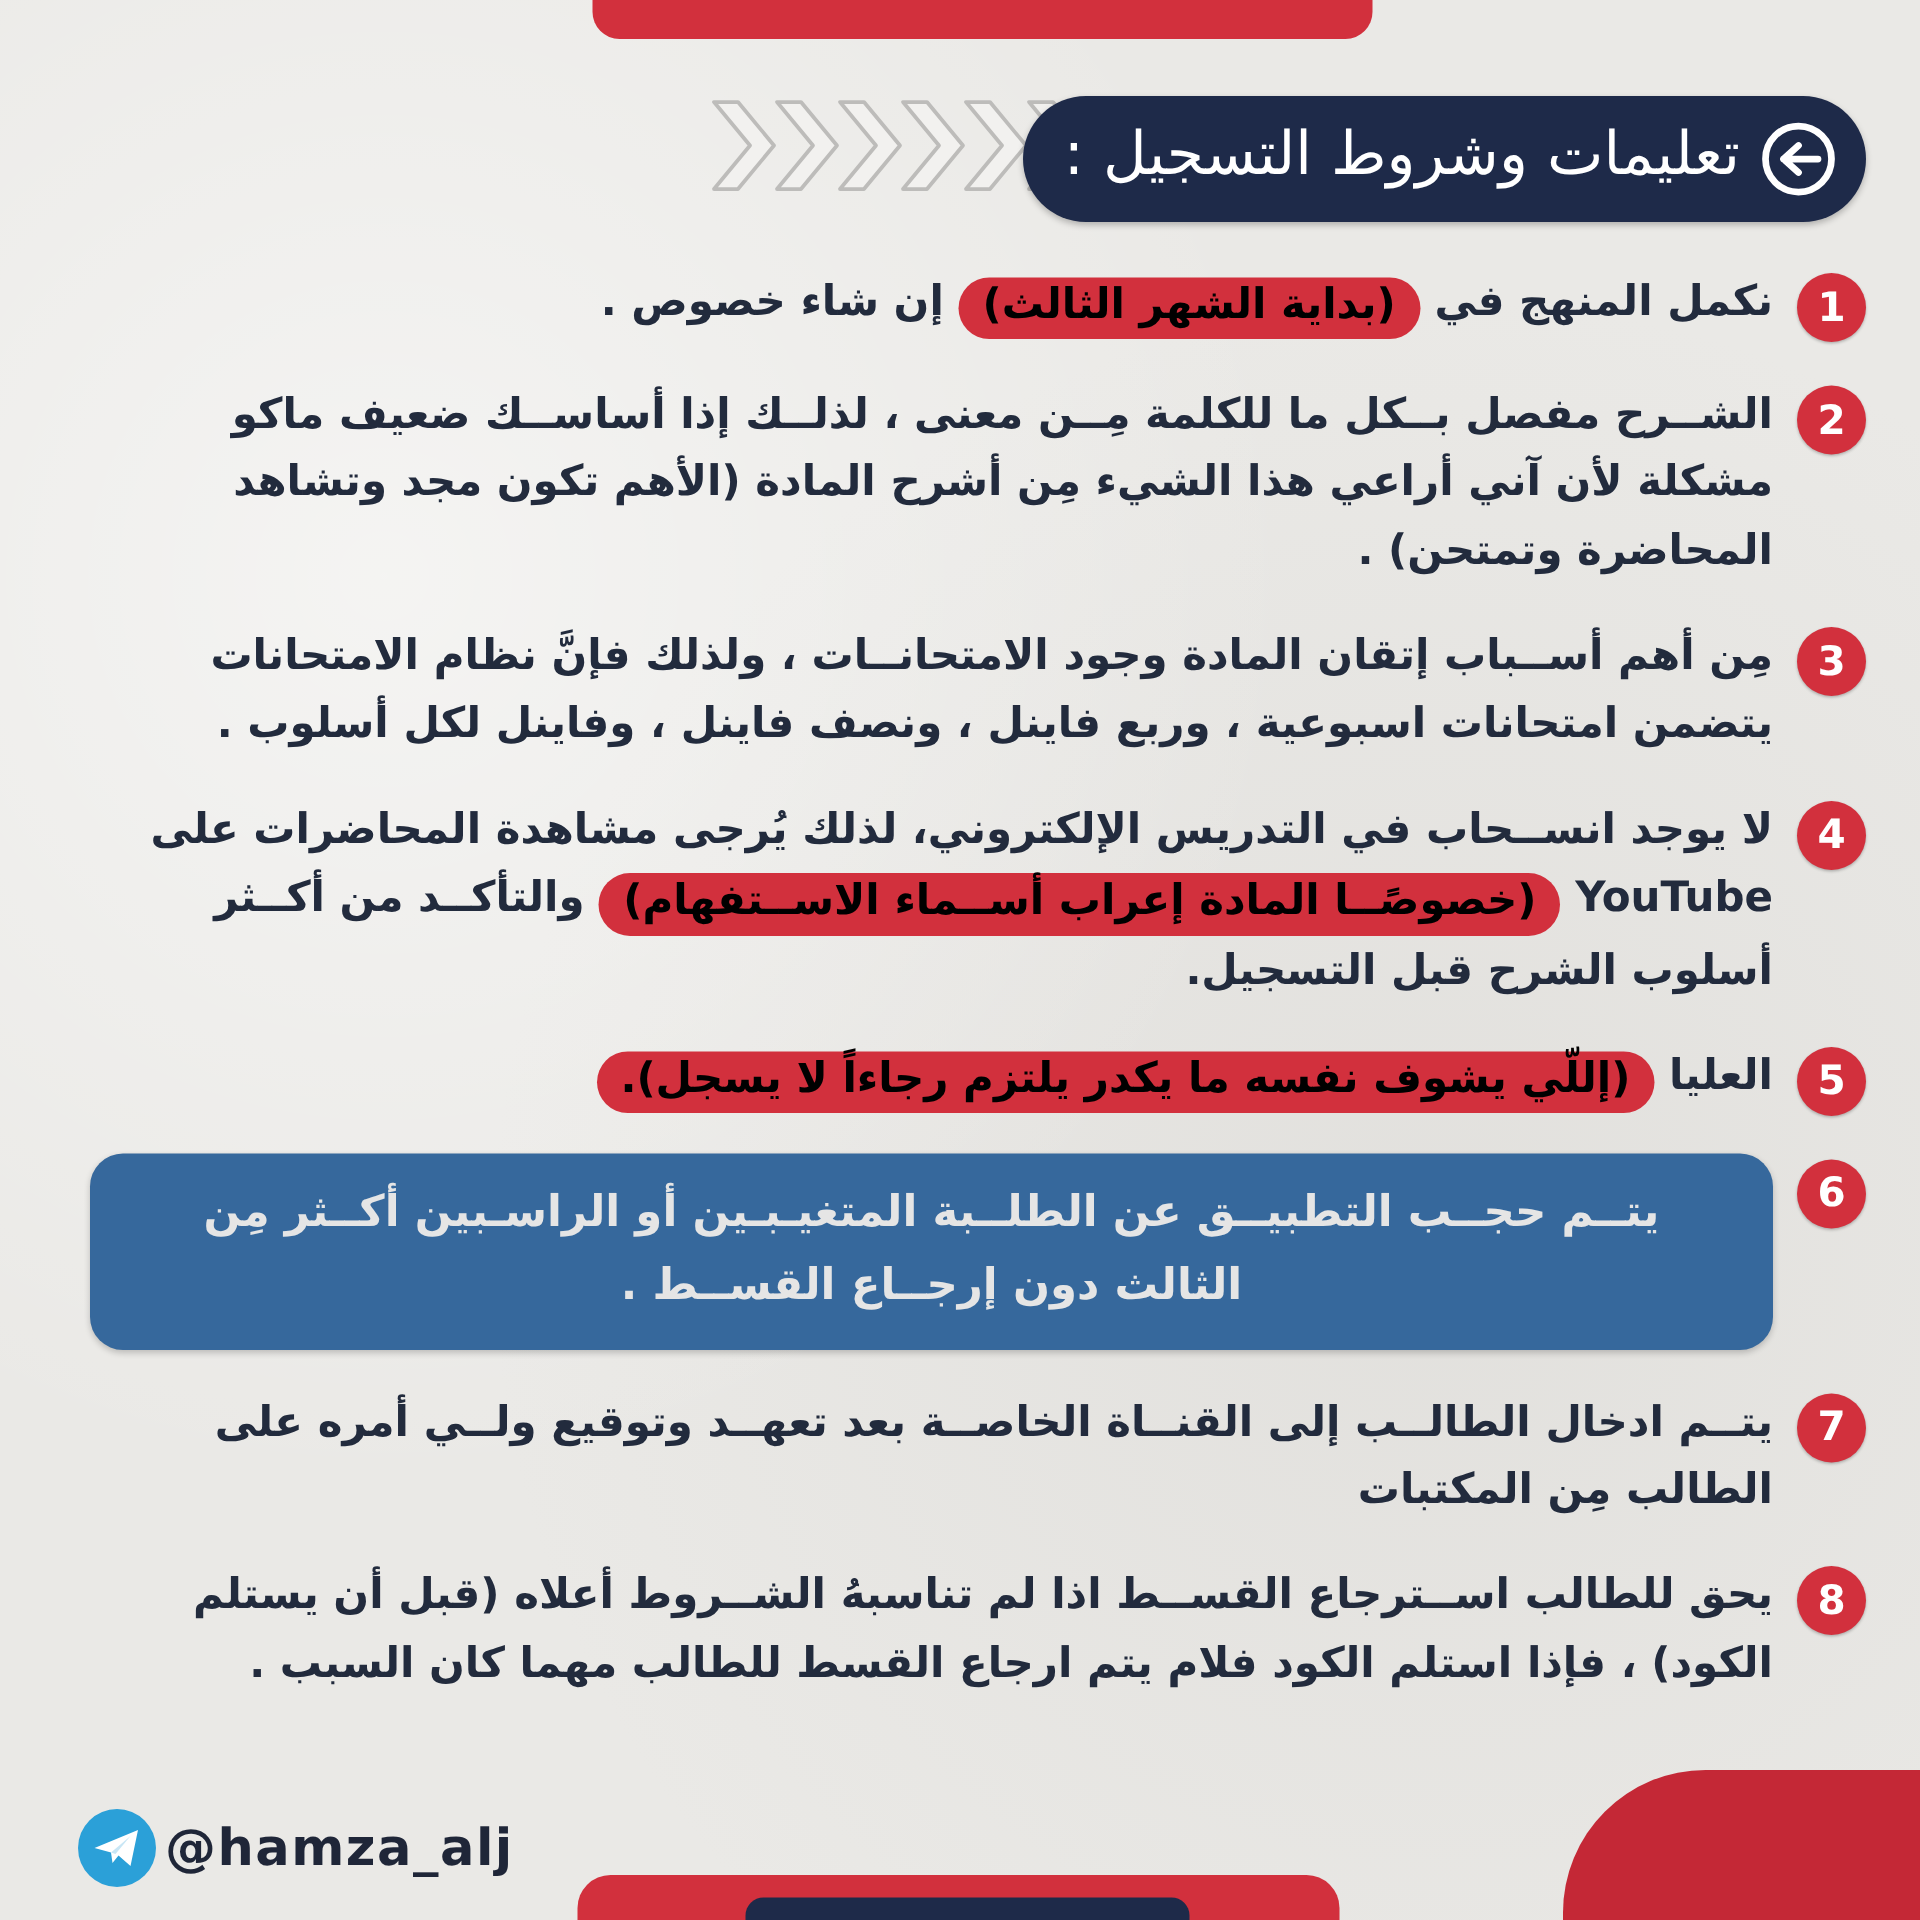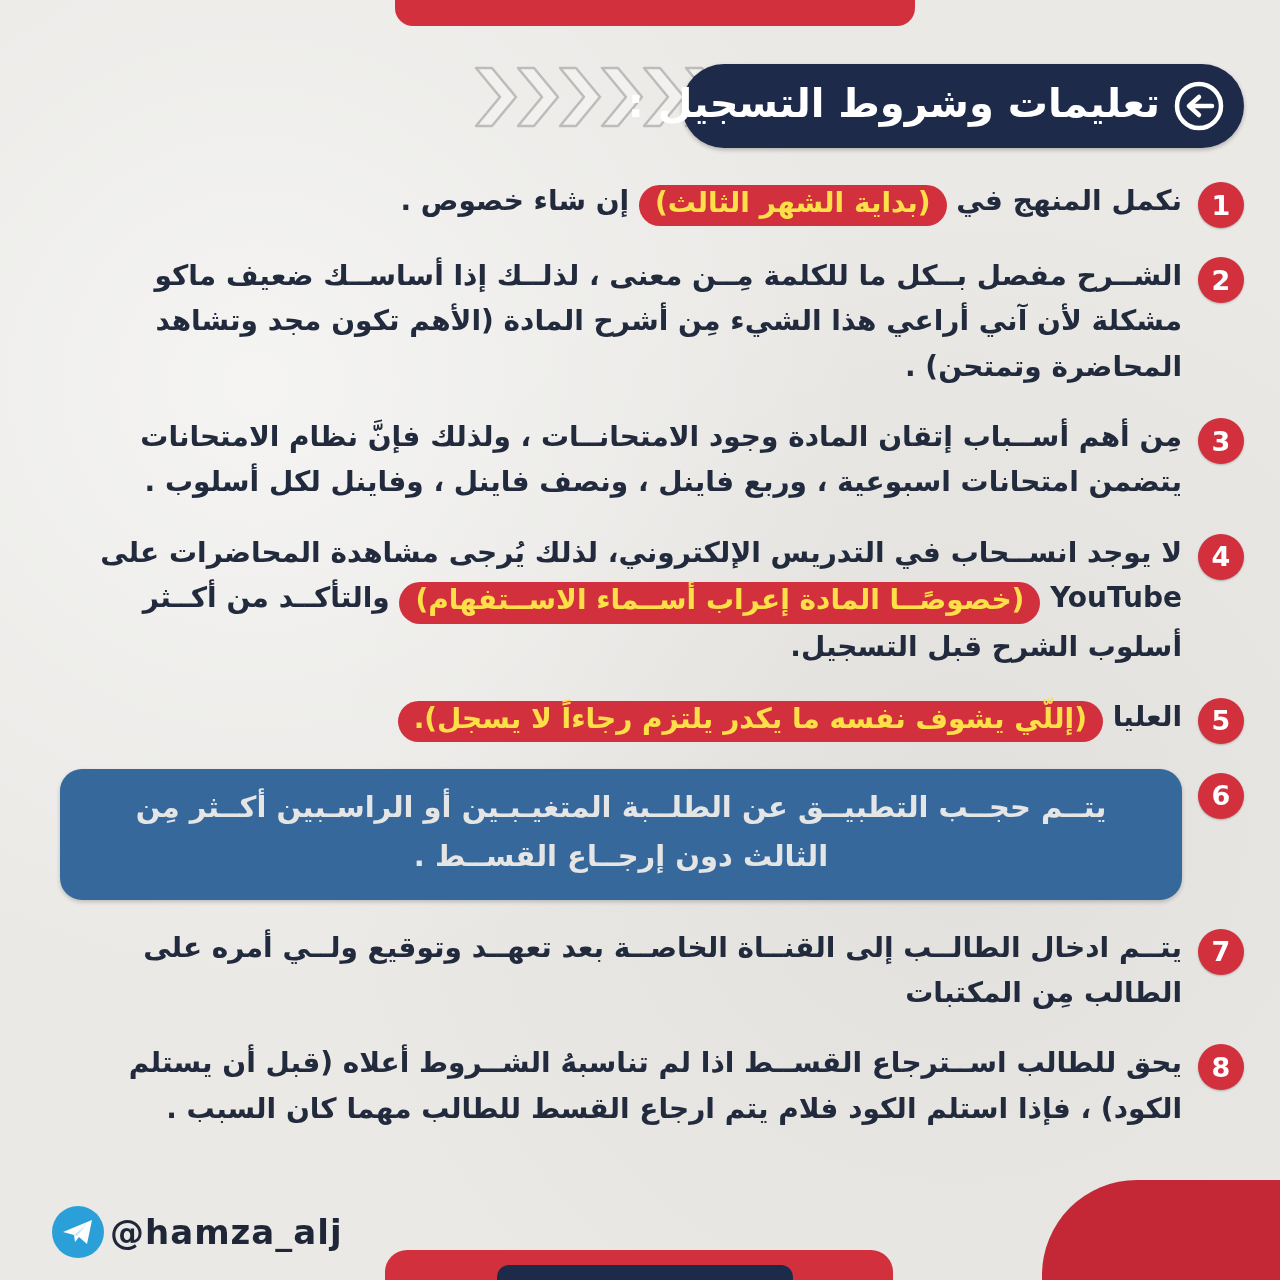--- a/index.html
+++ b/index.html
@@ -30,38 +30,38 @@
   .chevrons{
     position:absolute; left:472px; top:66px; width:268px; height:62px;
   }
   .header-pill{
     position:absolute; top:64px; right:36px; width:562px; height:84px;
     background:var(--navy); border-radius:44px;
     display:flex; align-items:center; gap:12px; padding:0 18px;
     box-shadow:0 2px 4px rgba(0,0,0,.25);
   }
   .header-pill .title{
-    color:#fff; font-weight:bold; font-size:40px; line-height:1; padding-bottom:6px;
+    color:#fff; font-weight:normal; font-size:40px; line-height:1; padding-bottom:6px;
     white-space:nowrap;
   }
   
   .main{
     position:absolute; top:178px; right:36px; left:60px;
   }
   .item-row{display:flex; gap:16px; align-items:flex-start; margin-bottom:25px;}
   .item-badge{
     flex:0 0 46px; width:46px; height:46px; border-radius:50%;
     background:var(--red); color:#fff; font-weight:bold; font-size:27px;
     display:flex; align-items:center; justify-content:center; margin-top:4px;
     box-shadow:0 1px 2px rgba(0,0,0,.25);
   }
   .item-text{ color:var(--text); font-weight:bold; font-size:28px; line-height:1.62; }
   .item-text .line{ white-space:nowrap; }
   .pill{
-    background:var(--red); color:#fde047; border-radius:24px;
+    background:var(--red); color:#000000; border-radius:24px;
     padding:0 16px 5px; display:inline-block; line-height:1.3;
     vertical-align:-2px;
   }
   .latin{ direction:ltr; unicode-bidi:embed; }
   .item-box{
     flex:1; background:var(--blue); color:#e5e5e5; border-radius:22px;
     padding:14px 34px 18px; font-weight:bold; font-size:29px; line-height:1.7;
     text-align:center; box-shadow:0 2px 4px rgba(0,0,0,.2);
   }
   .item-box .line{ white-space:nowrap; }

